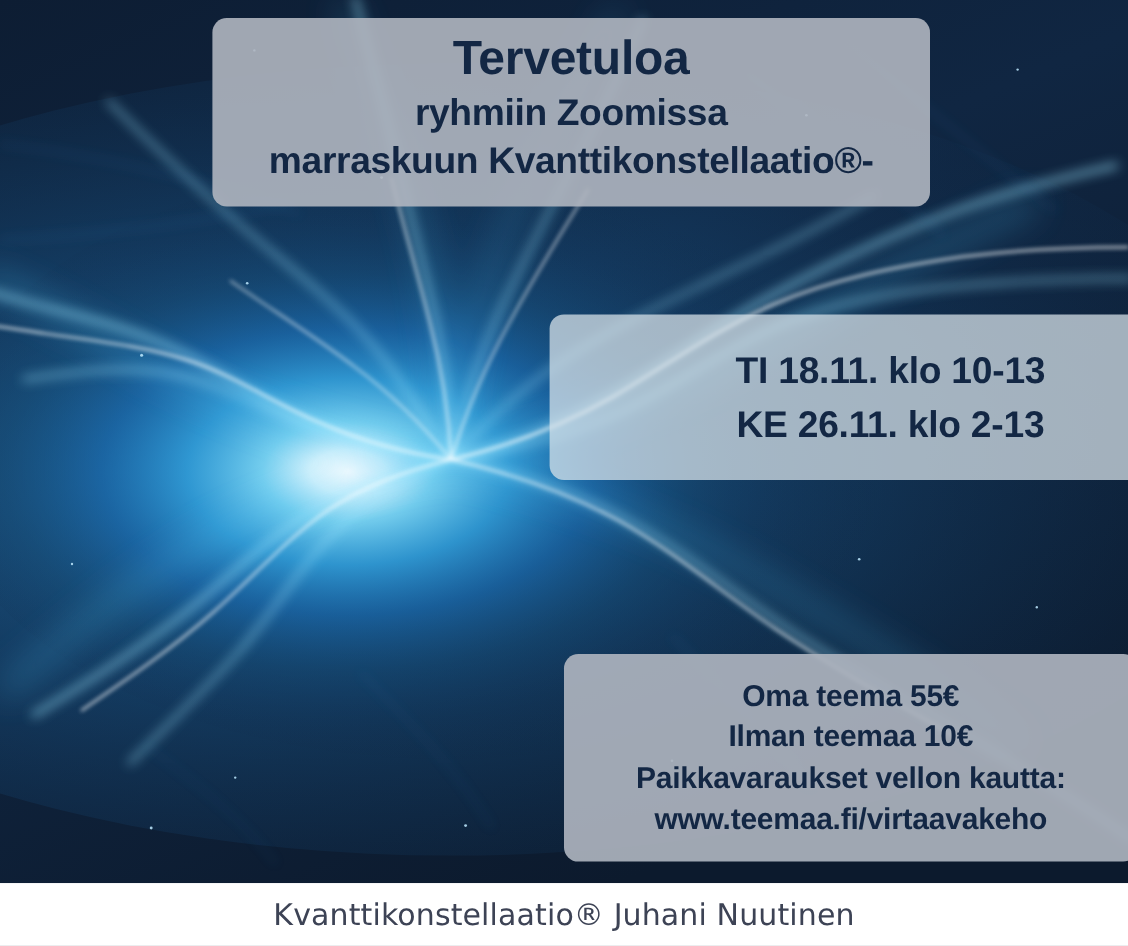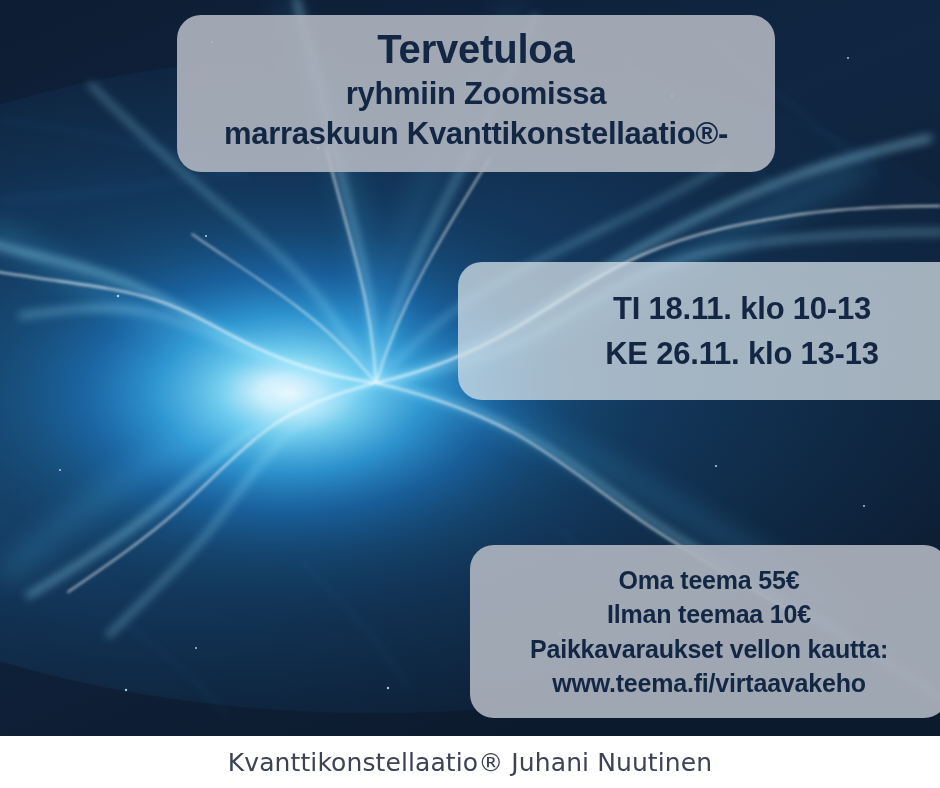--- a/index.html
+++ b/index.html
@@ -36,21 +36,21 @@
     left: 0;
     top: 0;
     width: 940px;
     height: 736px;
     display: block;
   }
 
   
   .card {
     position: absolute;
-    border-radius: 24px;
+    border-radius: 12px;
     box-sizing: border-box;
     display: flex;
     flex-direction: column;
     align-items: center;
     justify-content: center;
     color: #132744;
     text-align: center;
   }
   .card-header {
     left: 177px;
@@ -245,27 +245,27 @@
   </div>
 
   <div class="card card-header">
     <div class="title-line">Tervetuloa</div>
     <div class="subtitle-line">ryhmiin Zoomissa</div>
     <div class="subtitle-line">marraskuun Kvanttikonstellaatio®-</div>
   </div>
 
   <div class="card card-dates">
     <div class="date-line">TI 18.11. klo 10-13</div>
-    <div class="date-line">KE 26.11. klo 13-13</div>
+    <div class="date-line">KE 26.11. klo 2-13</div>
   </div>
 
   <div class="card card-pricing">
     <div class="price-line">Oma teema 55€</div>
     <div class="price-line">Ilman teemaa 10€</div>
     <div class="price-line">Paikkavaraukset vellon kautta:</div>
-    <div class="price-line">www.teema.fi/virtaavakeho</div>
+    <div class="price-line">www.teemaa.fi/virtaavakeho</div>
   </div>
 
   <div class="footer">
     <div class="footer-text">Kvanttikonstellaatio® Juhani Nuutinen</div>
   </div>
 
 </div>
 
 </body></html>

